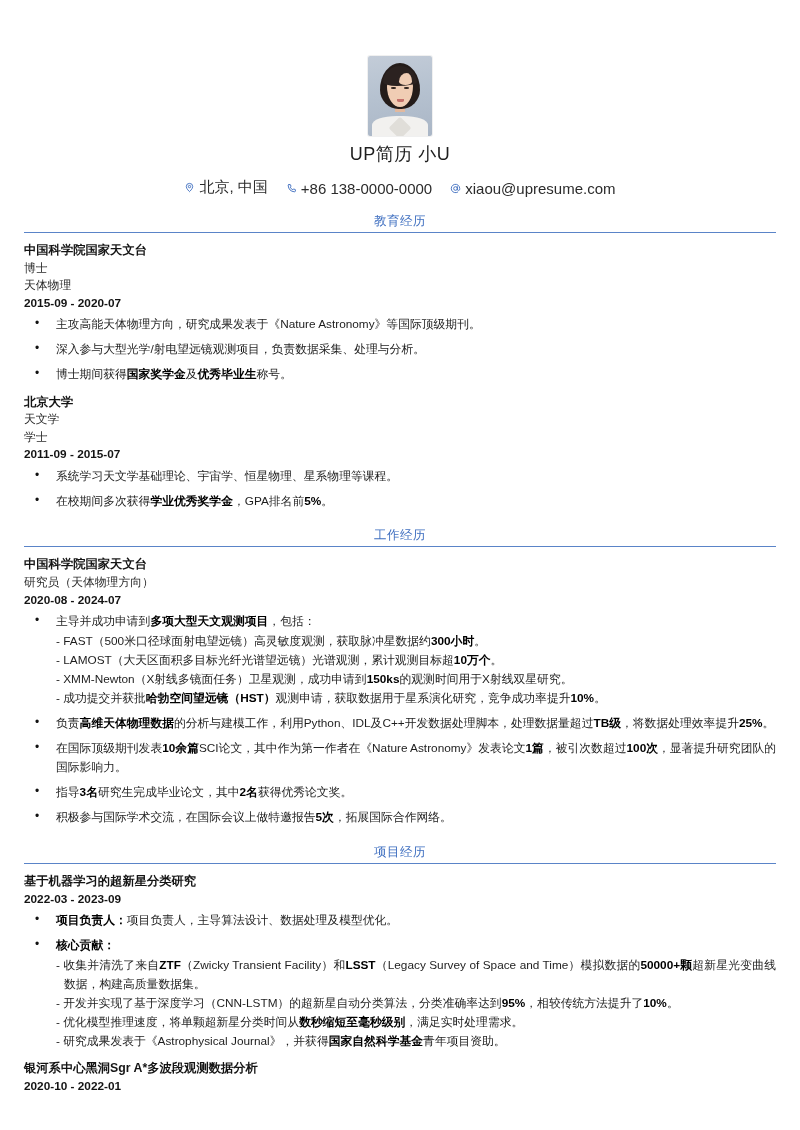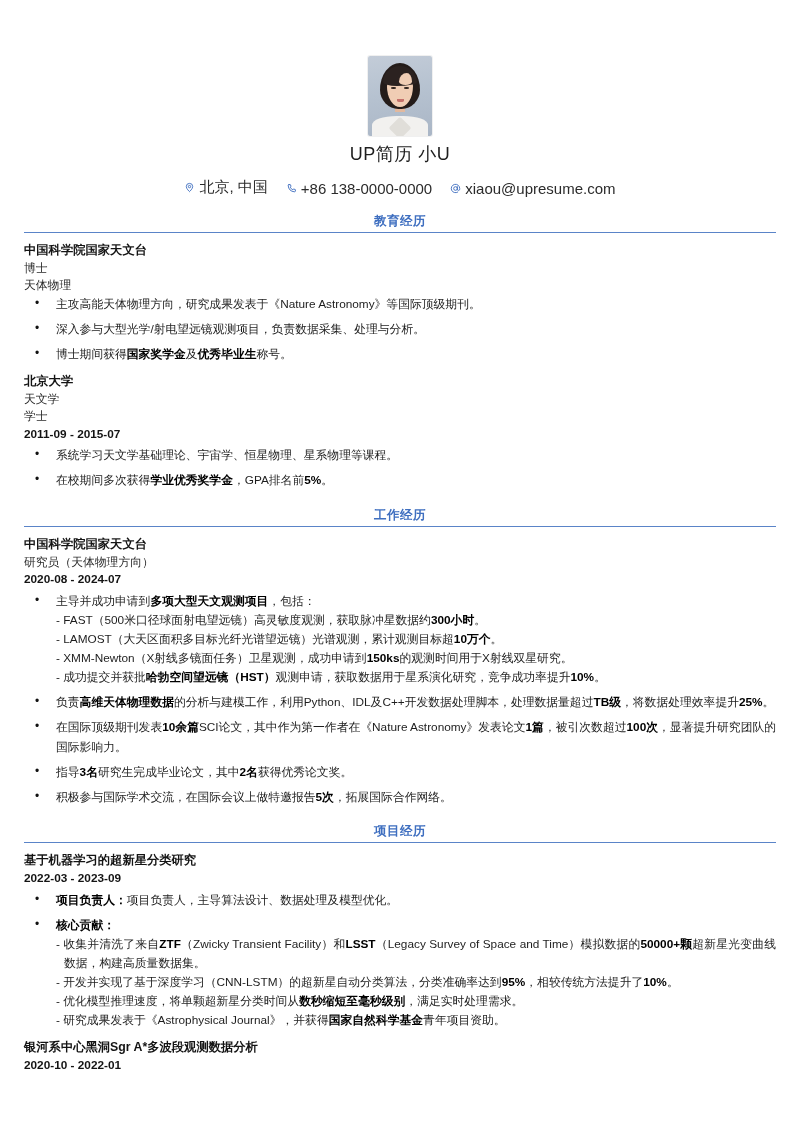--- a/index.html
+++ b/index.html
@@ -122,21 +122,21 @@
     gap: 4px;
     white-space: nowrap;
   }
   .contact-item svg { display: block; }
 
   
   .section { margin-top: 16px; }
   .section-title {
     text-align: center;
     color: #3F6FC0;
-    font-weight: bold;
+    font-weight: normal;
     font-size: 12.5px;
     letter-spacing: 0.5px;
     padding-bottom: 3px;
     line-height: 1.3;
   }
   .section-rule {
     height: 0;
     border-bottom: 1.4px solid #5A84C8;
     margin-bottom: 6px;
   }
@@ -244,20 +244,21 @@
   </div>
 
   <div id="sections-root">
       <div class="section">
         <div class="section-title">教育经历</div>
         <div class="section-rule"></div>
         <div class="entry">
           <div class="entry-org">中国科学院国家天文台</div>
           <div class="entry-sub">博士</div>
           <div class="entry-sub">天体物理</div>
+          <div class="entry-date">2015-09 - 2020-07</div>
           <ul class="bullets">
             <li>主攻高能天体物理方向，研究成果发表于《Nature Astronomy》等国际顶级期刊。</li>
             <li>深入参与大型光学/射电望远镜观测项目，负责数据采集、处理与分析。</li>
             <li>博士期间获得<b>国家奖学金</b>及<b>优秀毕业生</b>称号。</li>
           </ul>
         </div>
         <div class="entry">
           <div class="entry-org">北京大学</div>
           <div class="entry-sub">天文学</div>
           <div class="entry-sub">学士</div>

